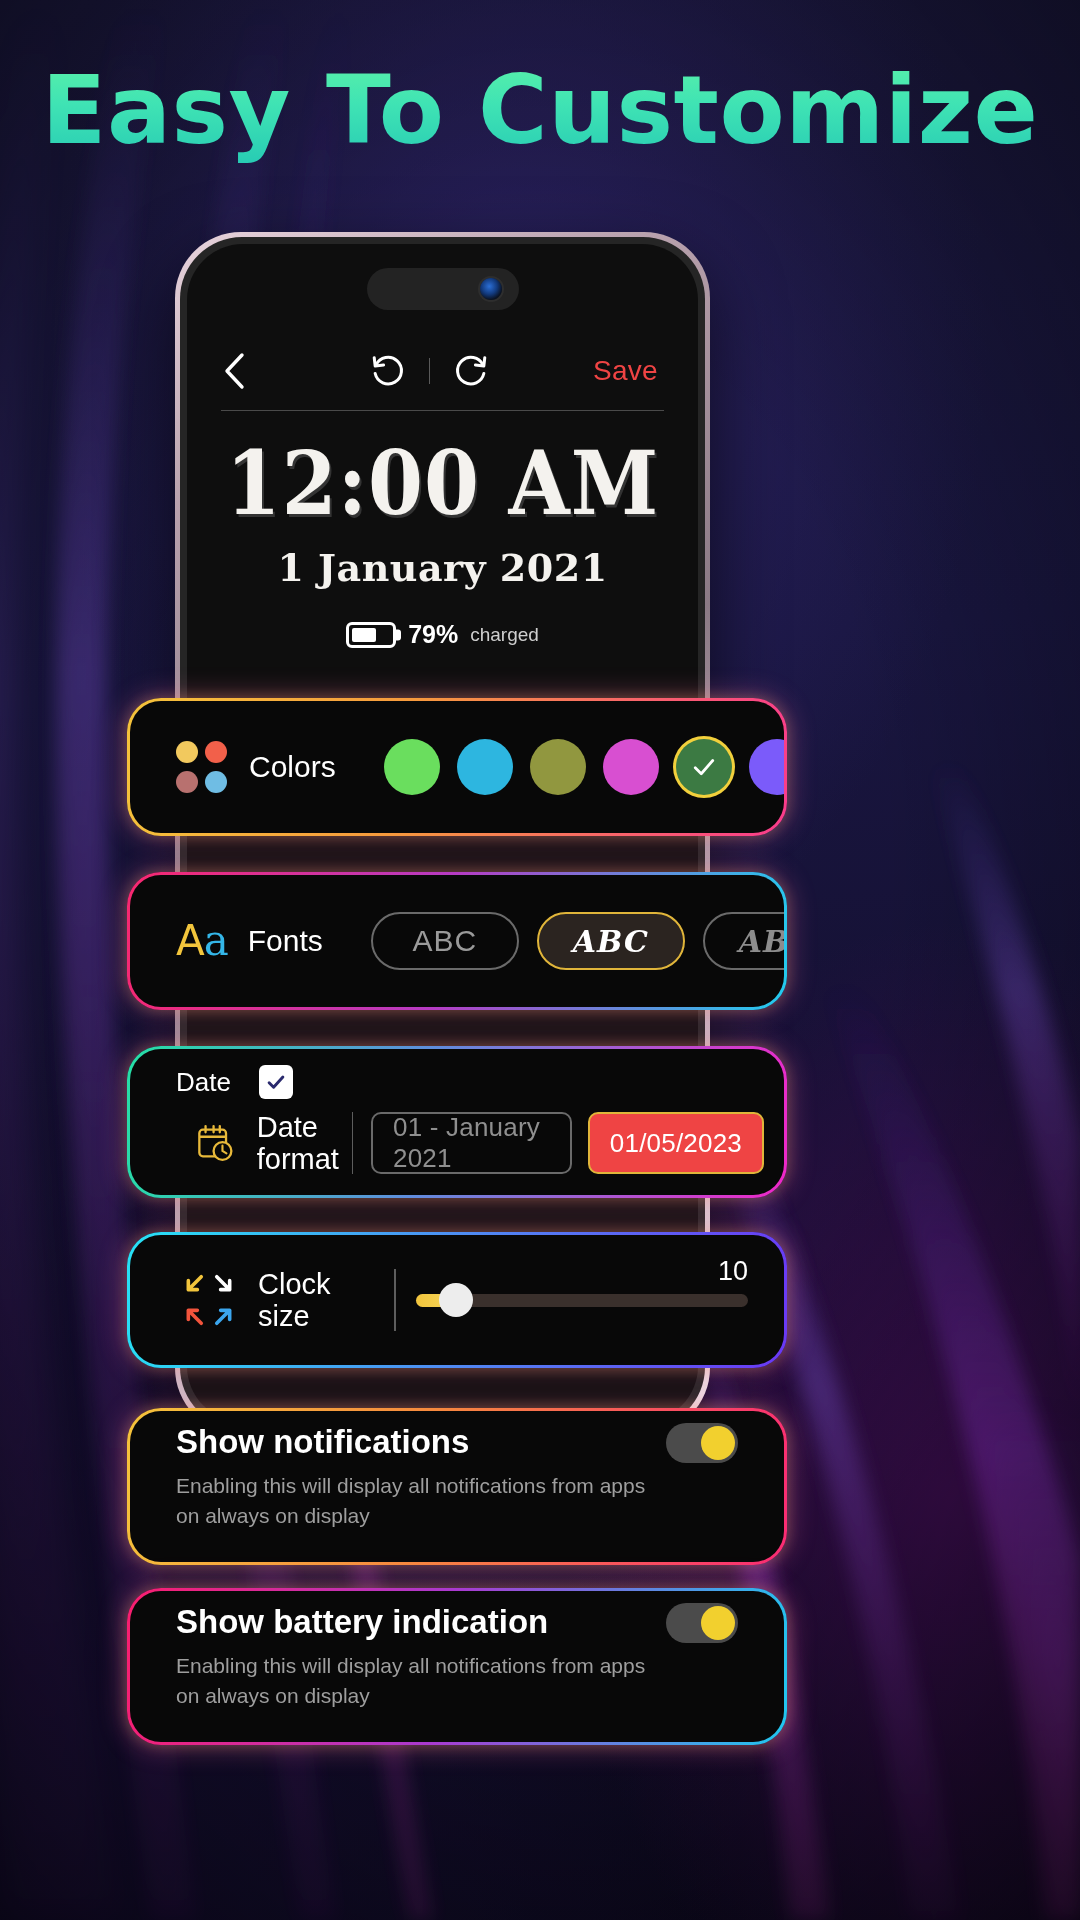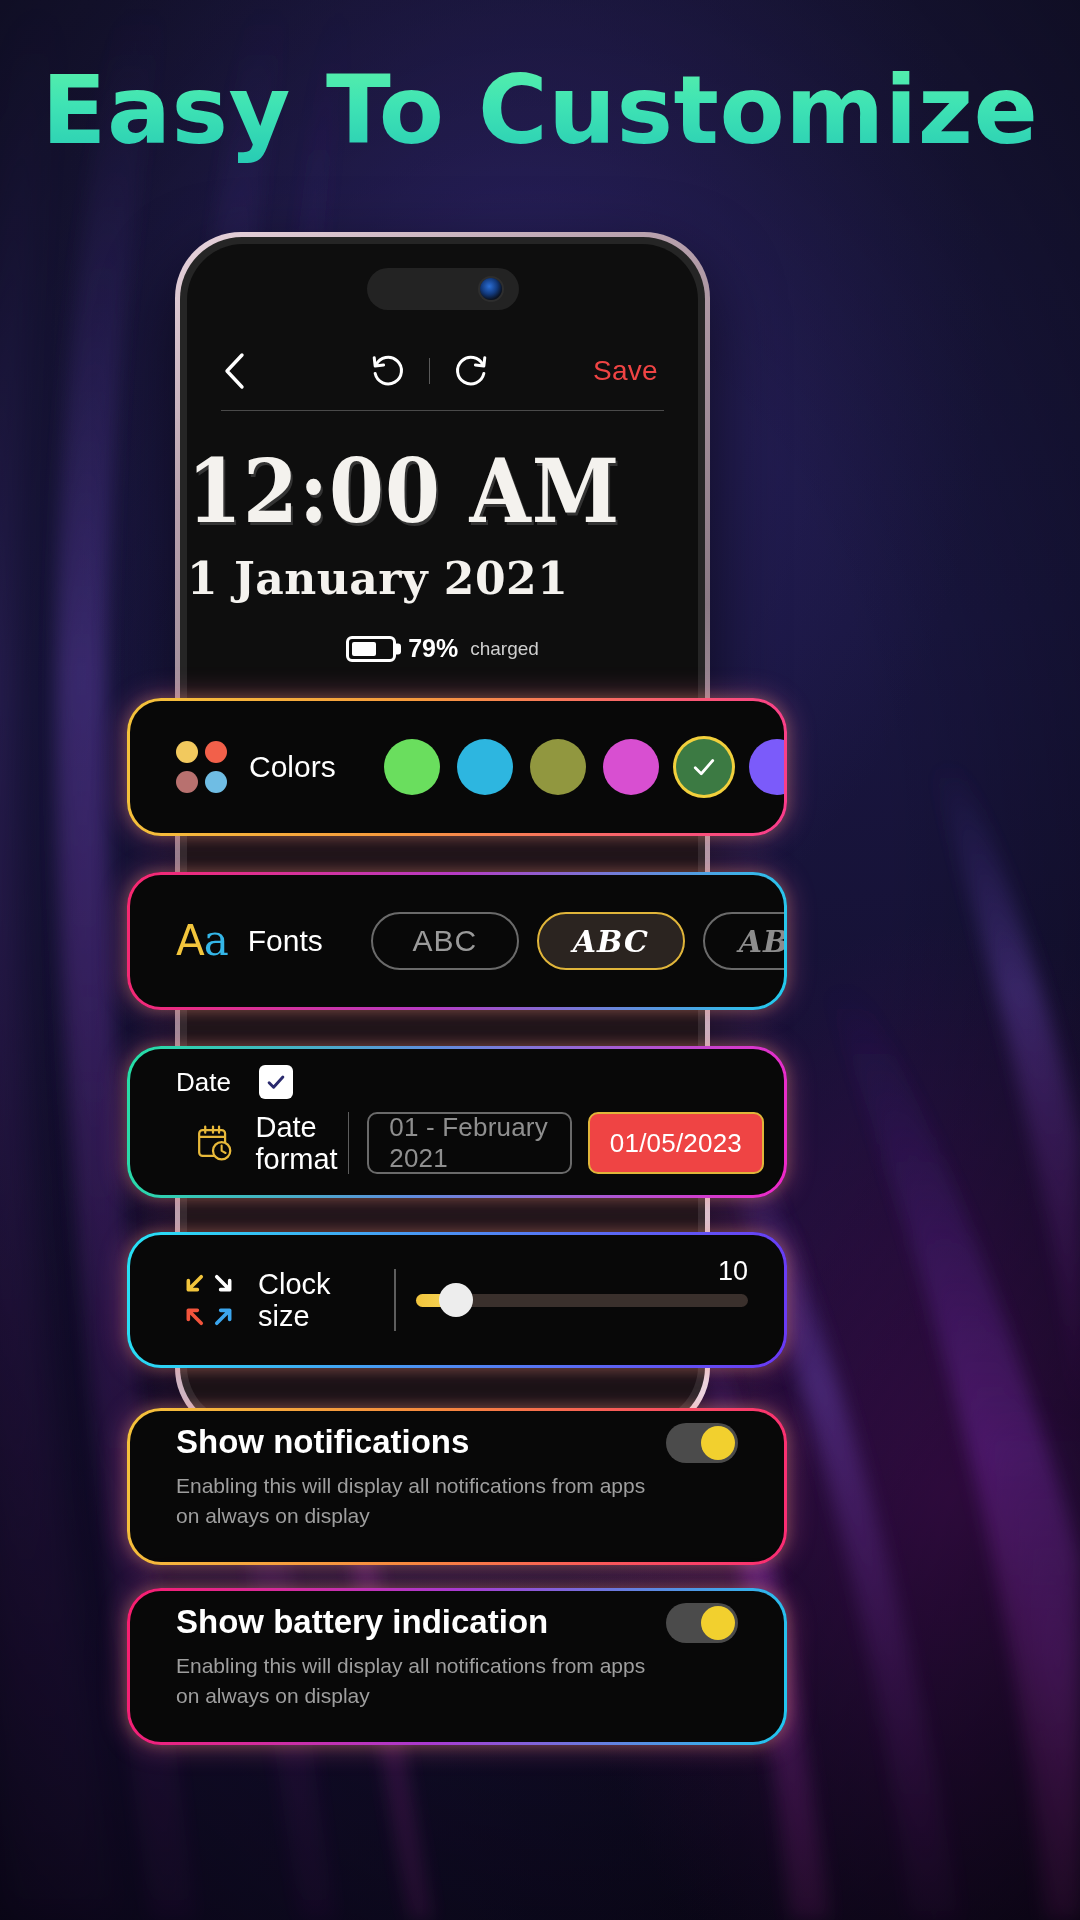--- a/index.html
+++ b/index.html
@@ -79,30 +79,30 @@
     color:#ef4444; font-size:28px; letter-spacing:.3px; padding-right:6px;
   }
   .tb-icon { display:block; }
 
   #screen .hr {
     position:absolute; top:166px; left:34px; width:calc(100% - 68px); height:1px;
     background:#4a4a4a;
   }
 
   
-  #clockArea { position:absolute; top:208px; left:0; width:100%; text-align:left; }
+  #clockArea { position:absolute; top:200px; left:0; width:100%; text-align:center; }
   #clockTime {
     font-family:"DejaVu Serif", serif; font-weight:bold;
     font-size:79px; color:#f4f2ee; letter-spacing:1px;
     transform:scaleY(1.12); line-height:1;
     text-shadow:2px 2px 0 rgba(120,120,120,.35);
   }
   #clockDate {
     font-family:"DejaVu Serif", serif; font-weight:bold;
-    font-size:44px; color:#f4f2ee; margin-top:22px; letter-spacing:.5px;
+    font-size:38px; color:#f4f2ee; margin-top:22px; letter-spacing:.5px;
   }
   #battRow {
     display:flex; align-items:center; justify-content:center; gap:12px; margin-top:30px;
   }
   #battRow .batt {
     width:50px; height:26px; border:3px solid #fff; border-radius:6px;
     position:relative; display:flex; align-items:center; padding:3px;
   }
   #battRow .batt::after {
     content:""; position:absolute; right:-8px; top:50%; transform:translateY(-50%);
@@ -345,21 +345,21 @@
         <rect x="6" y="9" width="30" height="30" rx="4" fill="none" stroke="#e8b93a" stroke-width="2.6"></rect>
         <path d="M6 17 H36" stroke="#e8b93a" stroke-width="2.6"></path>
         <path d="M13 5 V12 M22 5 V12 M29 5 V12" stroke="#e8b93a" stroke-width="2.6" stroke-linecap="round"></path>
         <circle cx="32" cy="33" r="10" fill="#080808" stroke="#e8b93a" stroke-width="2.6"></circle>
         <path d="M32 27 V33 L36.5 35.6" stroke="#e8b93a" stroke-width="2.4" fill="none" stroke-linecap="round"></path>
       </svg>
       <div class="dlbl">
         <div>Date format</div>
       </div>
       <div class="vdiv" style="height:62px;margin:0 18px 0 8px"></div>
-      <div class="dopt">01 - February 2021</div>
+      <div class="dopt">01 - January 2021</div>
       <div class="dopt sel" style="margin-left:16px">01/05/2023</div>
     </div>
   </div>
 </div>
 
 <div class="card c-size glow">
   <div class="body">
     <div class="row">
       <svg class="arrows" viewBox="0 0 48 48">
         <g stroke-width="2.8" stroke-linecap="round" stroke-linejoin="round" fill="none">

